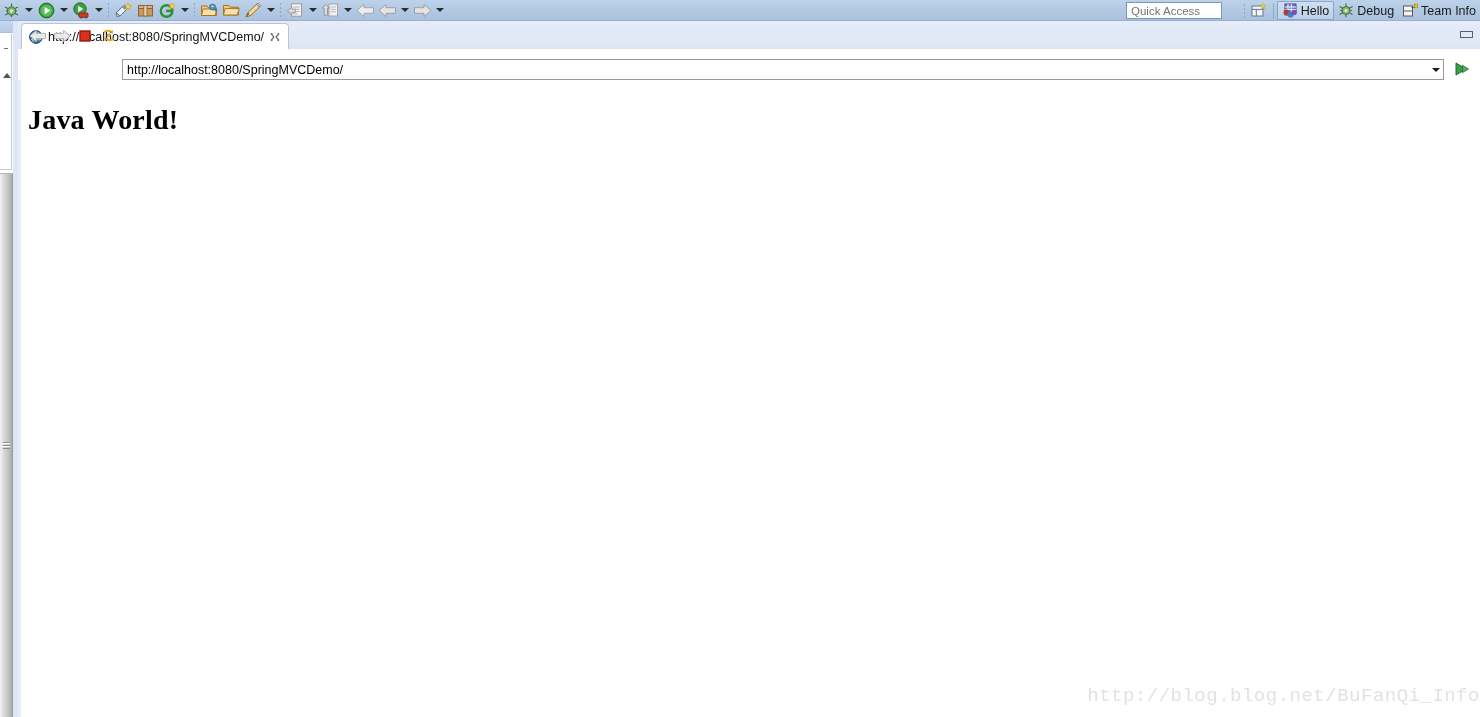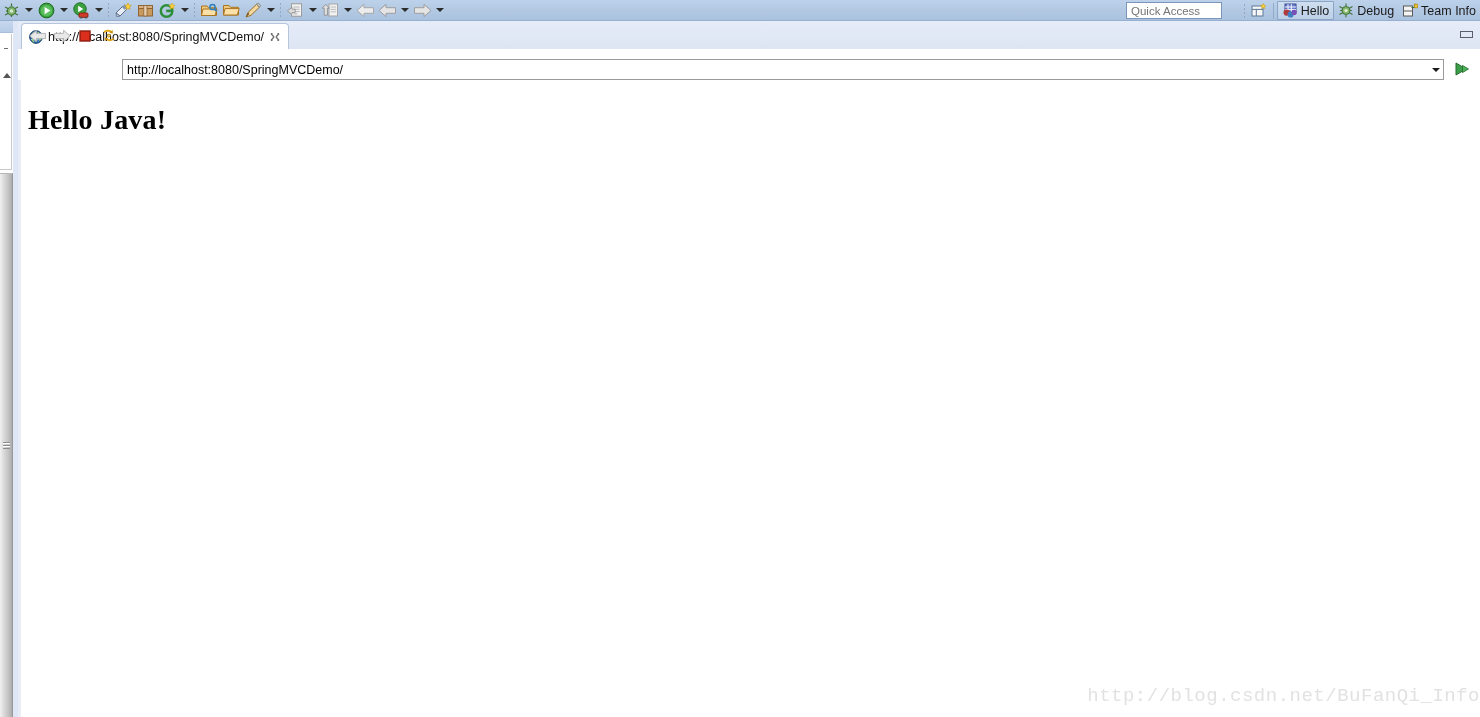--- a/index.html
+++ b/index.html
@@ -512,17 +512,17 @@
 
     <div class="go-btn">
       <svg class="ic" width="18" height="16" viewBox="0 0 18 16">
         <polygon points="3,2 13,8 3,14" fill="#3d9e4a" stroke="#1f6a2a" stroke-width="1"></polygon>
         <polygon points="9.5,4.4 15.5,8 9.5,11.6" fill="#4fb05c" stroke="#1f6a2a" stroke-width=".8"></polygon>
       </svg>
     </div>
 
     <div class="page">
       <div class="page-left-edge"></div>
-      <h1>Hello Java!</h1>
-      <div class="watermark">http://blog.csdn.net/BuFanQi_Info</div>
+      <h1>Java World!</h1>
+      <div class="watermark">http://blog.blog.net/BuFanQi_Info</div>
     </div>
   </div>
 </div>
 
 </body></html>

